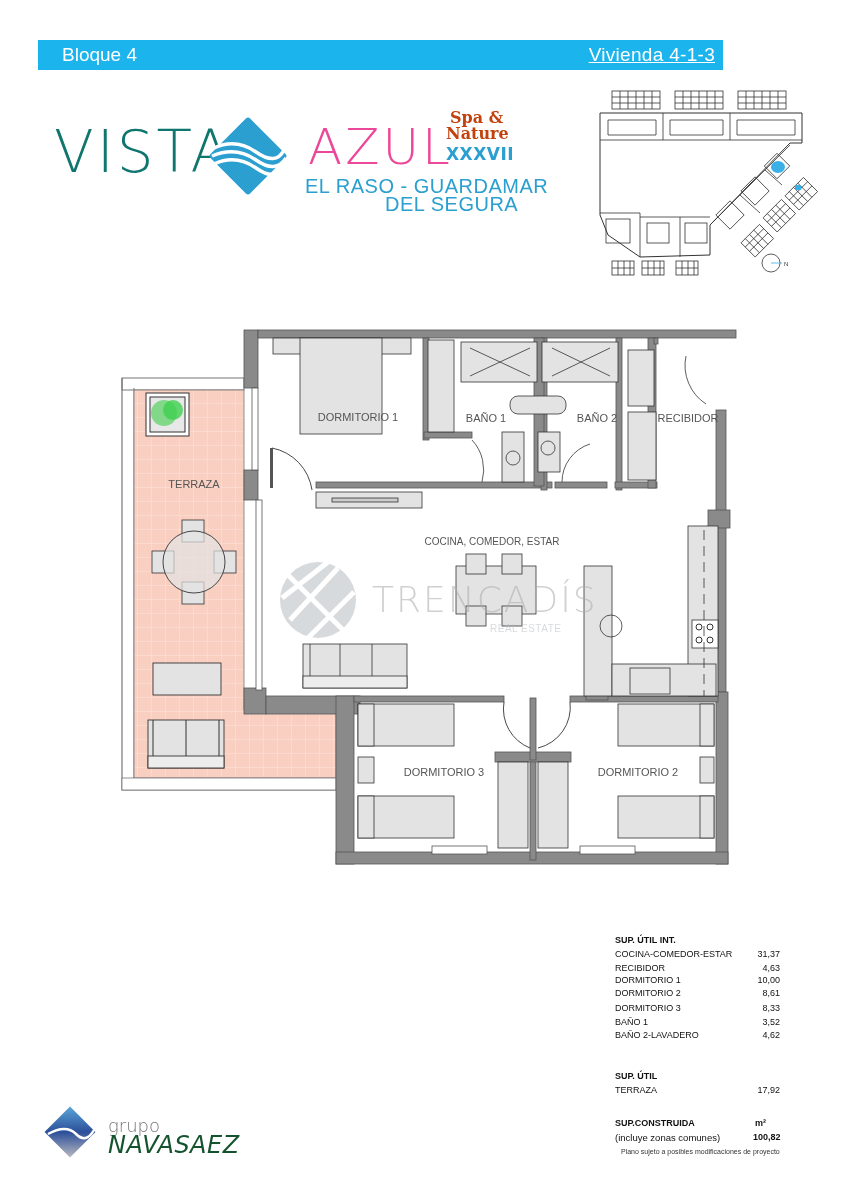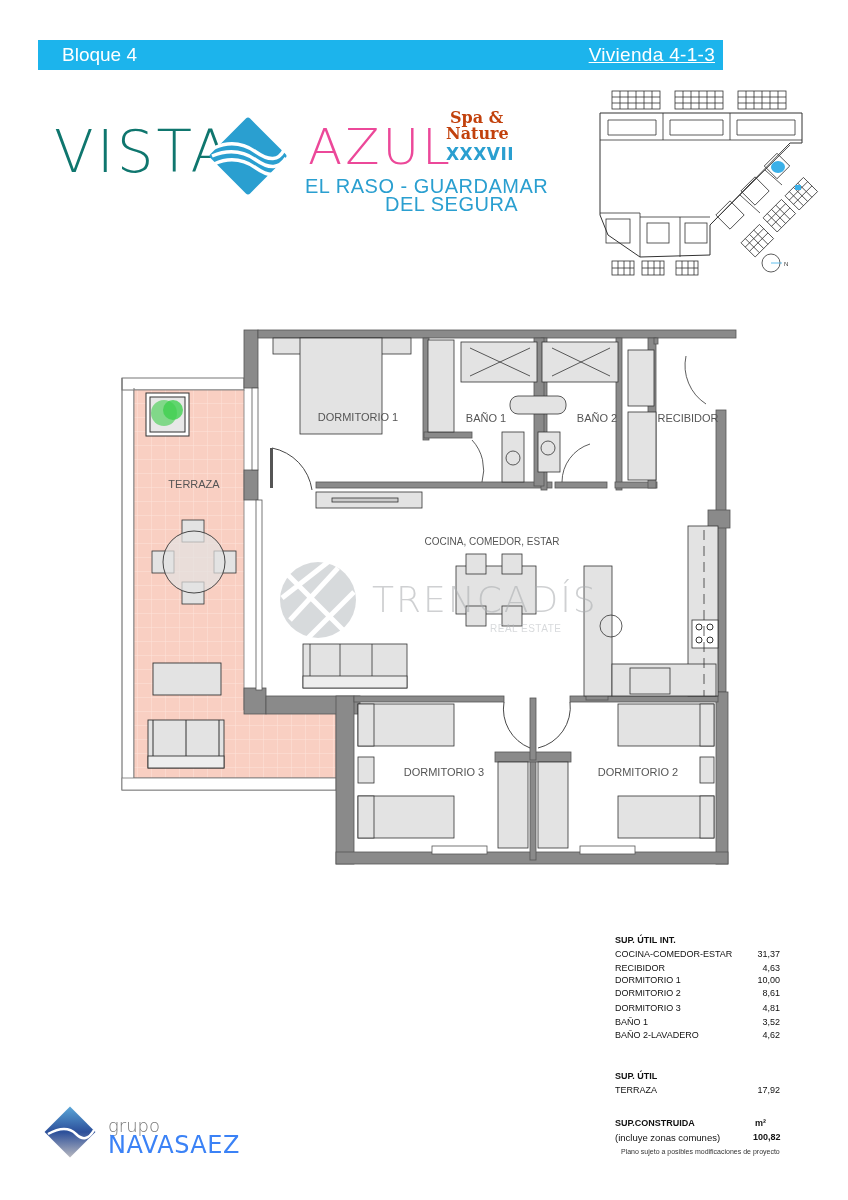--- a/index.html
+++ b/index.html
@@ -25,21 +25,21 @@
   
   .plan { left:110px; top:320px; width:650px; height:560px; }
 
   
   .tbl { font-size:9px; color:#111; }
   .tbl .hdr { font-weight:bold; font-size:9px; }
   .tbl .row { position:absolute; left:0; width:165px; }
   .tbl .row .v { position:absolute; right:0; }
 
   .foot-logo-text1 { left:108px; top:1115px; font-size:18px; color:#777; font-family:"DejaVu Sans", sans-serif; font-weight:200; }
-  .foot-logo-text2 { left:108px; top:1131px; font-size:24px; color:#3b82f6; font-family:"DejaVu Sans", sans-serif; letter-spacing:0.5px; }
+  .foot-logo-text2 { left:108px; top:1131px; font-size:24px; color:#14532d; font-family:"DejaVu Sans", sans-serif; letter-spacing:0.5px;font-style:italic; }
 </style>
 </head>
 <body>
 
 <div class="abs hbar">
   <span class="l">Bloque 4</span>
   <span class="r">Vivienda  4-1-3</span>
 </div>
 
 <div>
@@ -282,21 +282,21 @@
     <text x="380" y="312" font-size="10" fill="#b8bcc0" font-family="Liberation Sans, sans-serif" letter-spacing="0.5">REAL ESTATE</text>
   </g>
 </svg>
 
 <div class="abs tbl" style="left:615px;top:935px;width:170px;height:230px;">
   <div class="abs hdr" style="left:0;top:0;">SUP. ÚTIL INT.</div>
   <div class="row" style="top:14px;"><span>COCINA-COMEDOR-ESTAR</span><span class="v">31,37</span></div>
   <div class="row" style="top:28px;"><span>RECIBIDOR</span><span class="v">4,63</span></div>
   <div class="row" style="top:40px;"><span>DORMITORIO 1</span><span class="v">10,00</span></div>
   <div class="row" style="top:53px;"><span>DORMITORIO 2</span><span class="v">8,61</span></div>
-  <div class="row" style="top:68px;"><span>DORMITORIO 3</span><span class="v">4,81</span></div>
+  <div class="row" style="top:68px;"><span>DORMITORIO 3</span><span class="v">8,33</span></div>
   <div class="row" style="top:82px;"><span>BAÑO 1</span><span class="v">3,52</span></div>
   <div class="row" style="top:95px;"><span>BAÑO 2-LAVADERO</span><span class="v">4,62</span></div>
 
   <div class="abs hdr" style="left:0;top:136px;text-align:center;">SUP. ÚTIL</div>
   <div class="row" style="top:150px;"><span>TERRAZA</span><span class="v">17,92</span></div>
 
   <div class="abs hdr" style="left:0;top:183px;">SUP.CONSTRUIDA</div>
   <div class="abs hdr" style="left:140px;top:183px;">m²</div>
   <div class="abs" style="left:0;top:197px;font-size:9.5px;">(incluye zonas comunes)</div>
   <div class="abs hdr" style="left:138px;top:197px;">100,82</div>

